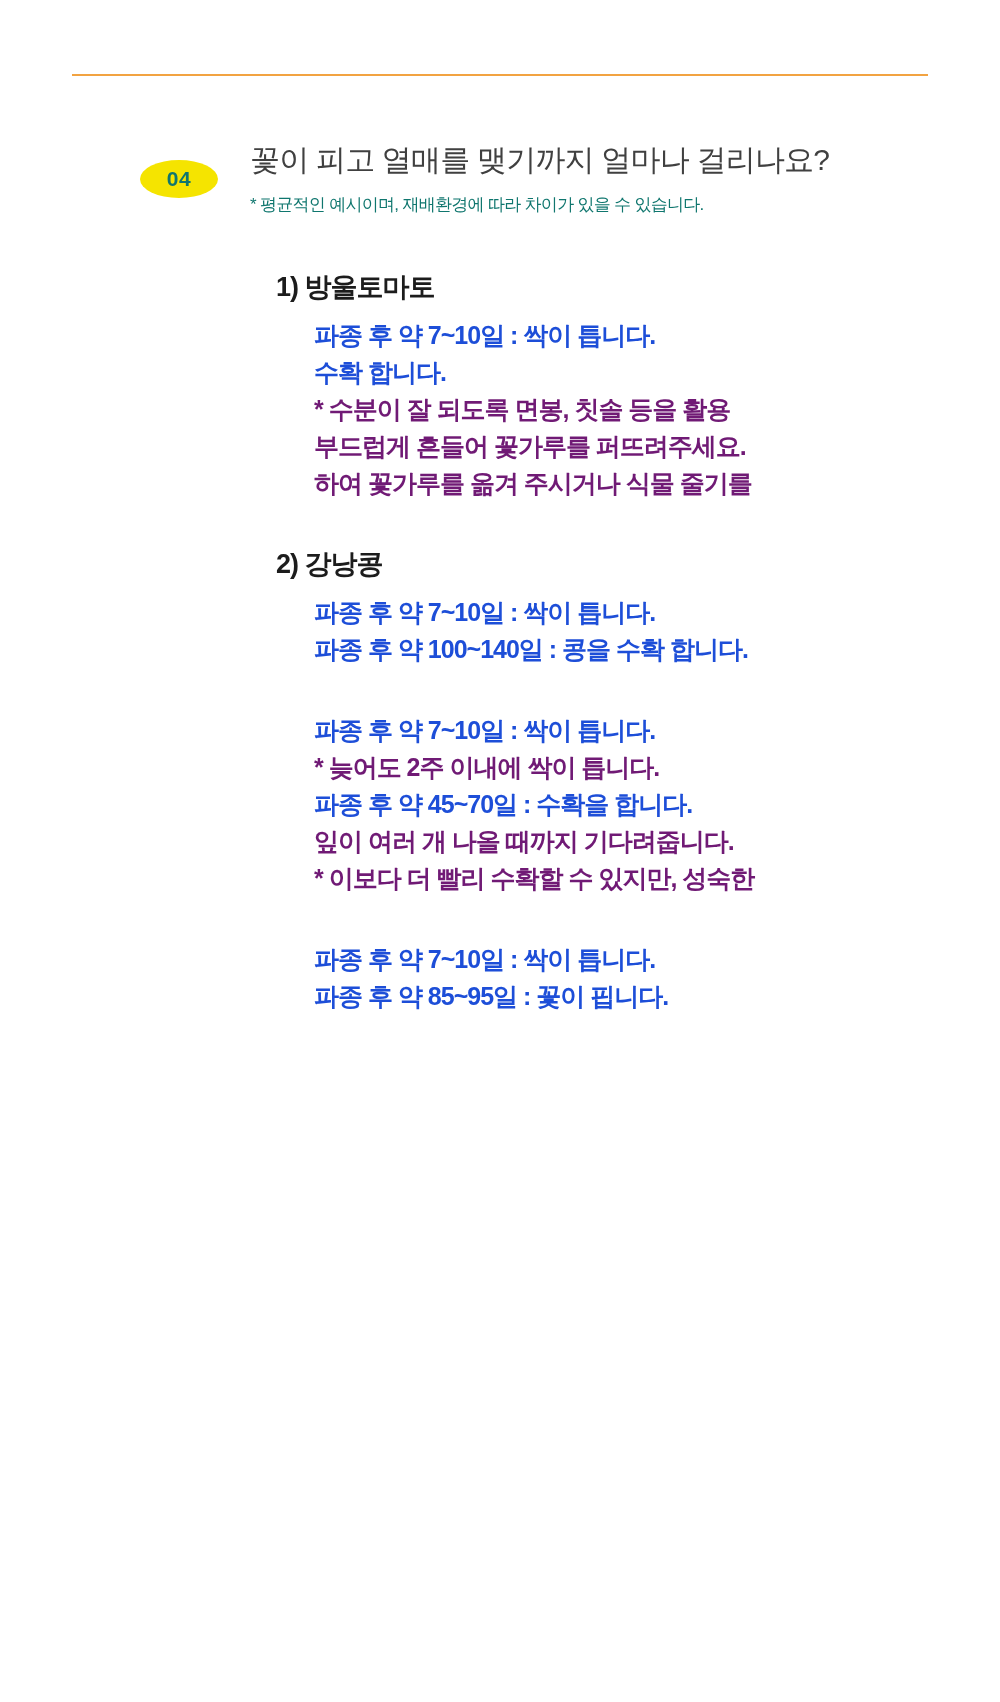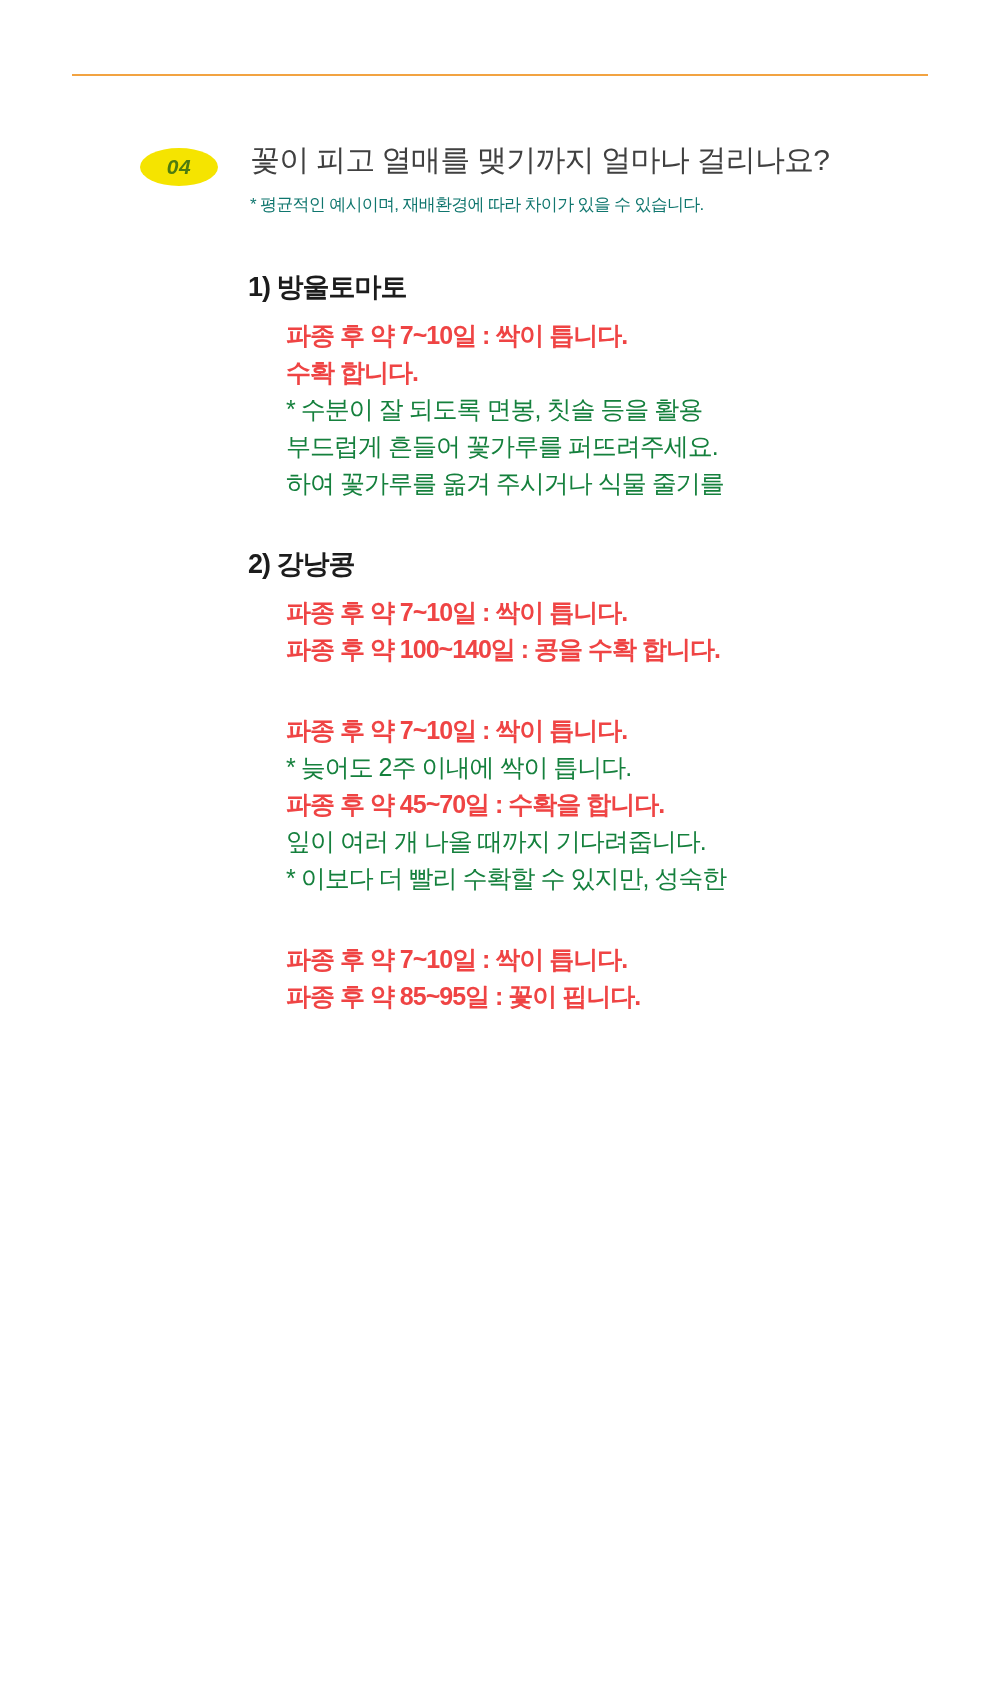--- a/index.html
+++ b/index.html
@@ -36,29 +36,28 @@
     width: 1000px;
   }
   .q-header {
     position: relative;
     padding-left: 250px;
     min-height: 60px;
   }
   .badge {
     position: absolute;
     left: 140px;
-    top: 8px;
+    top: 20px;
     width: 78px;
     height: 38px;
     border-radius: 50%;
     background: #f5e400;
-    color: #4d7c0f;
+    color: #0f766e;
     font-size: 21px;
     font-weight: bold;
-    font-style: italic;
     display: flex;
     align-items: center;
     justify-content: center;
     letter-spacing: 0.5px;
   }
   .q-title {
     font-size: 30px;
     font-weight: normal;
     color: #404040;
     line-height: 1.3;
@@ -68,20 +67,21 @@
   .q-note {
     font-size: 17px;
     color: #0f766e;
     letter-spacing: -0.7px;
     margin-top: 14px;
     line-height: 1.4;
   }
   .section {
     margin-top: 44px;
     padding-left: 250px;
+    margin-left: 28px;
   }
   .section.first {
     margin-top: 52px;
   }
   .section-title {
     font-size: 27px;
     font-weight: bold;
     color: #1c1c1c;
     letter-spacing: -1px;
     margin-left: -2px;
@@ -89,26 +89,26 @@
   .lines {
     margin-top: 12px;
     padding-left: 36px;
   }
   .line {
     font-size: 25px;
     line-height: 1.48;
     letter-spacing: -1px;
   }
   .line.accent {
-    color: #ef4444;
+    color: #1d4ed8;
     font-weight: bold;
   }
   .line.muted {
-    color: #15803d;
-    font-weight: normal;
+    color: #701a75;
+    font-weight: bold;
   }
 </style>
 </head>
 <body>
 
 <div class="page">
 
   <div class="top-rule"></div>
 
   <div class="content">

